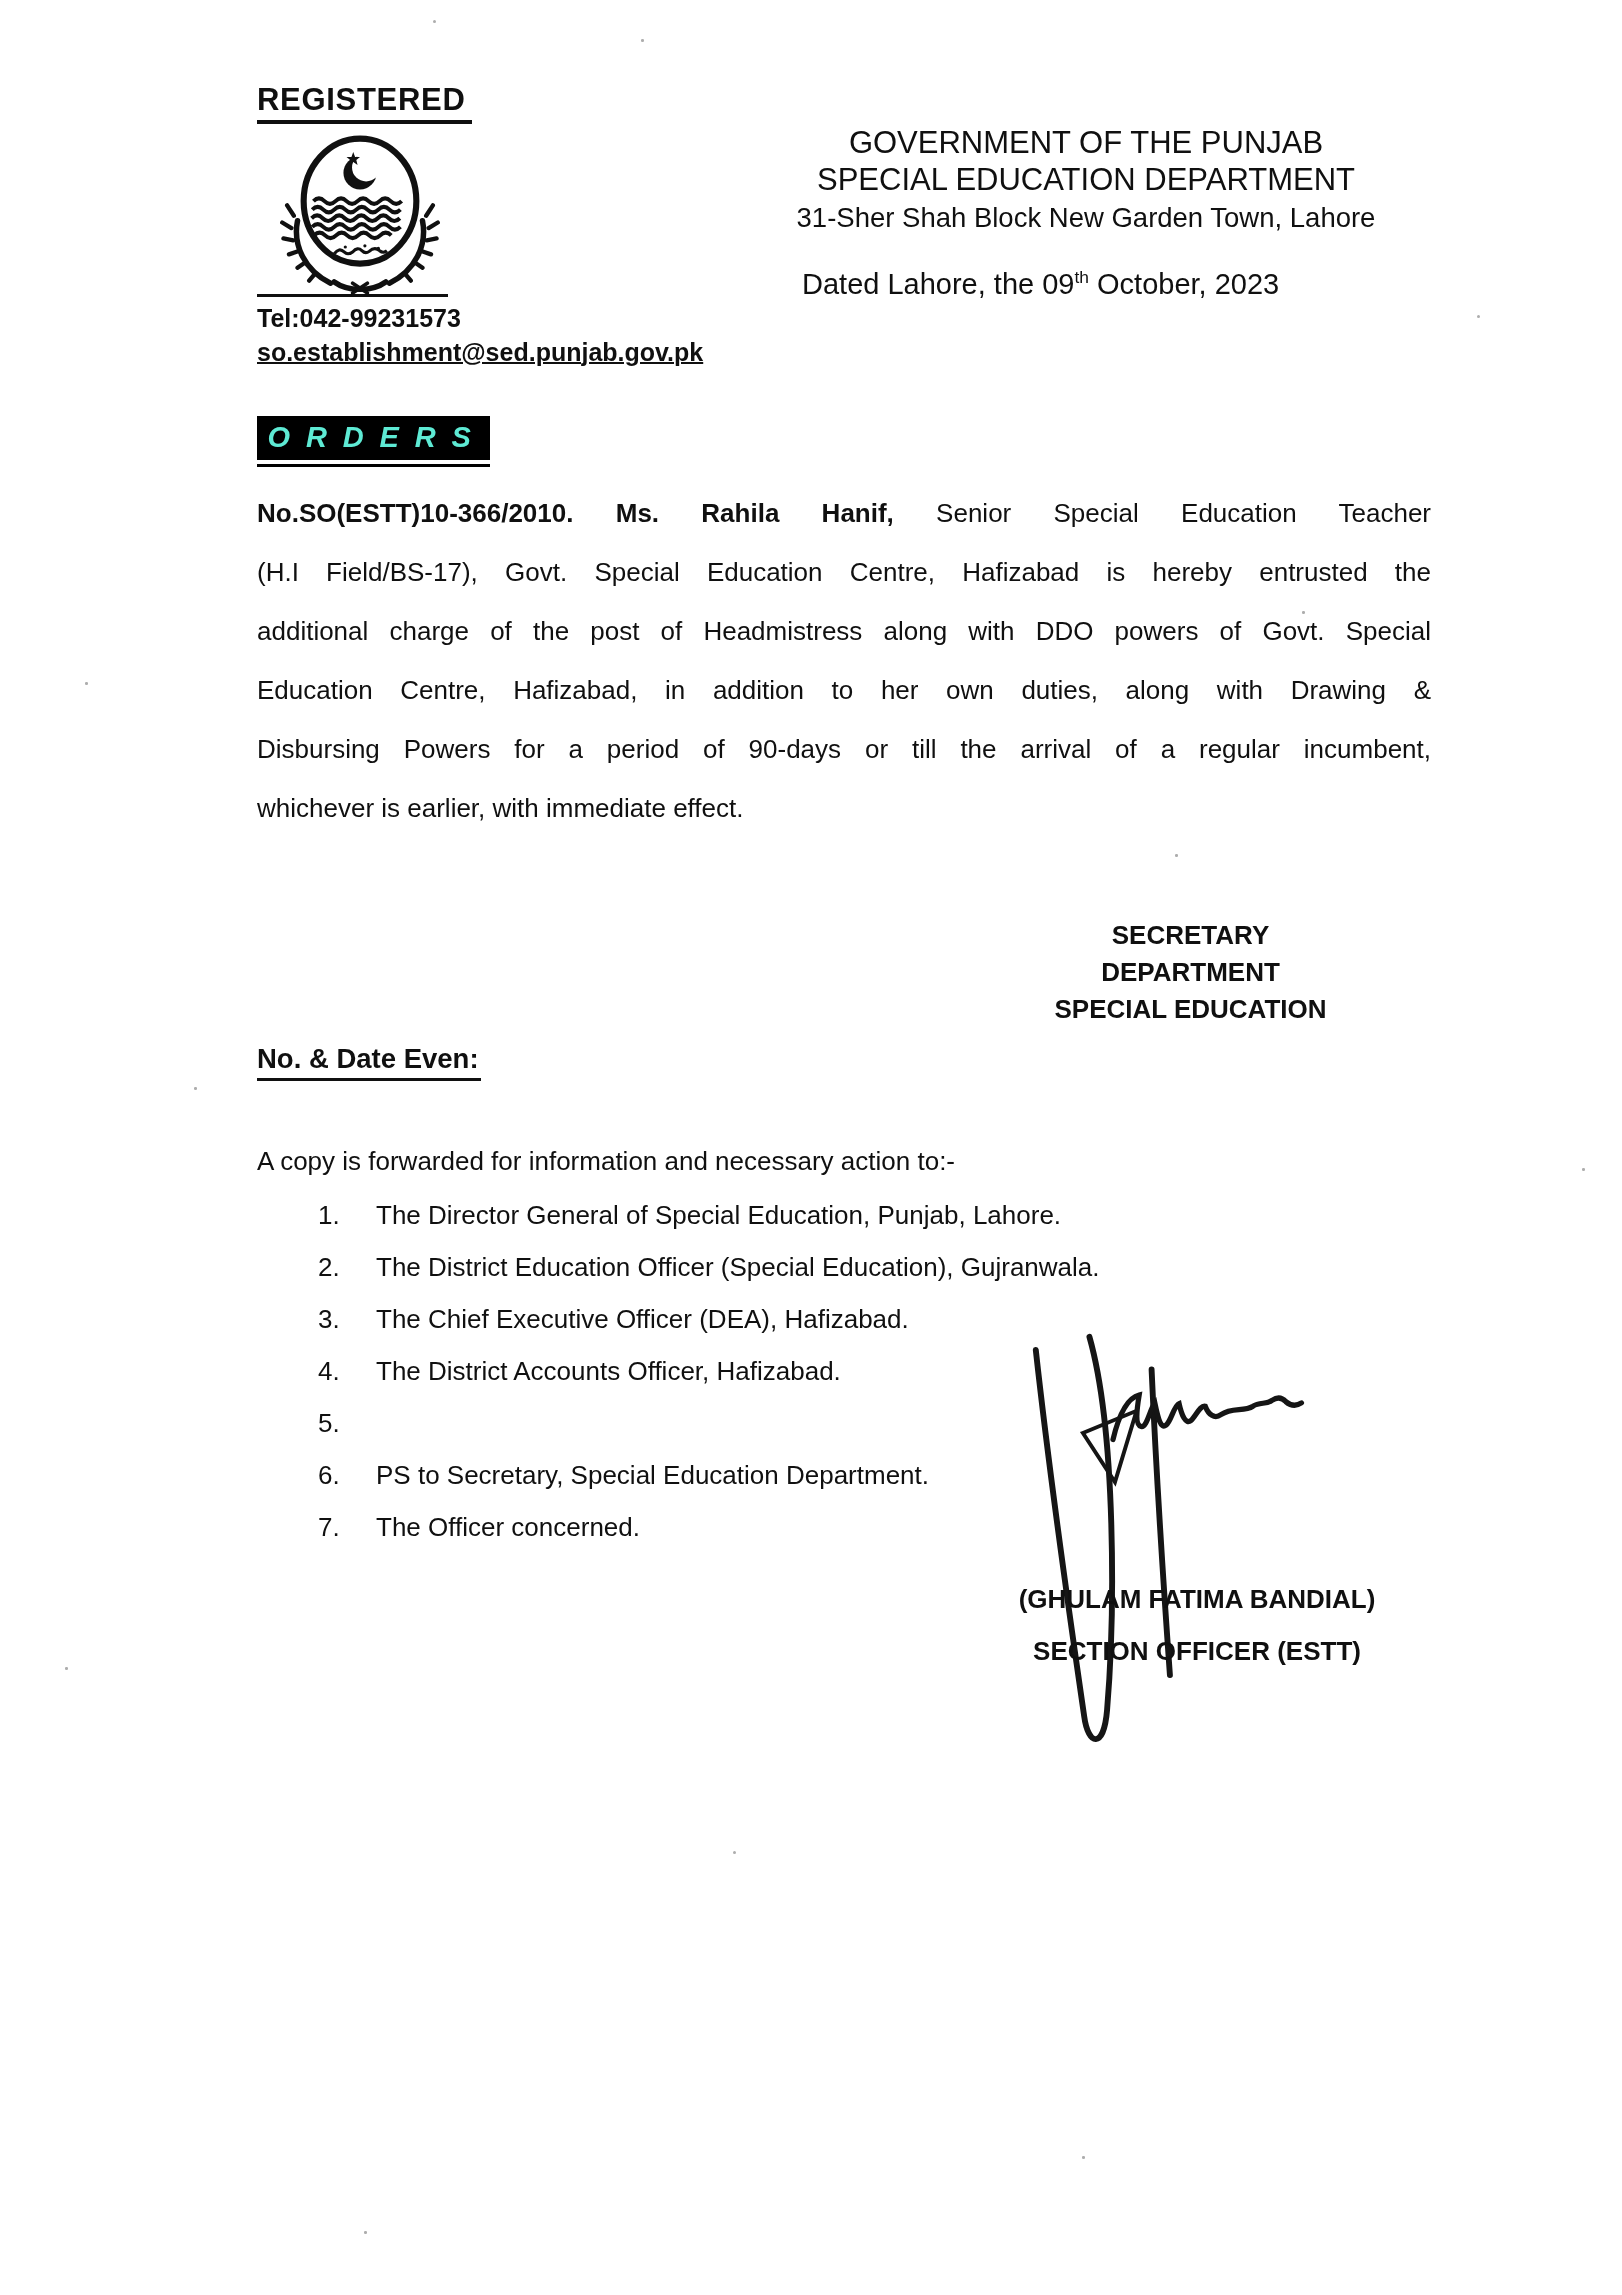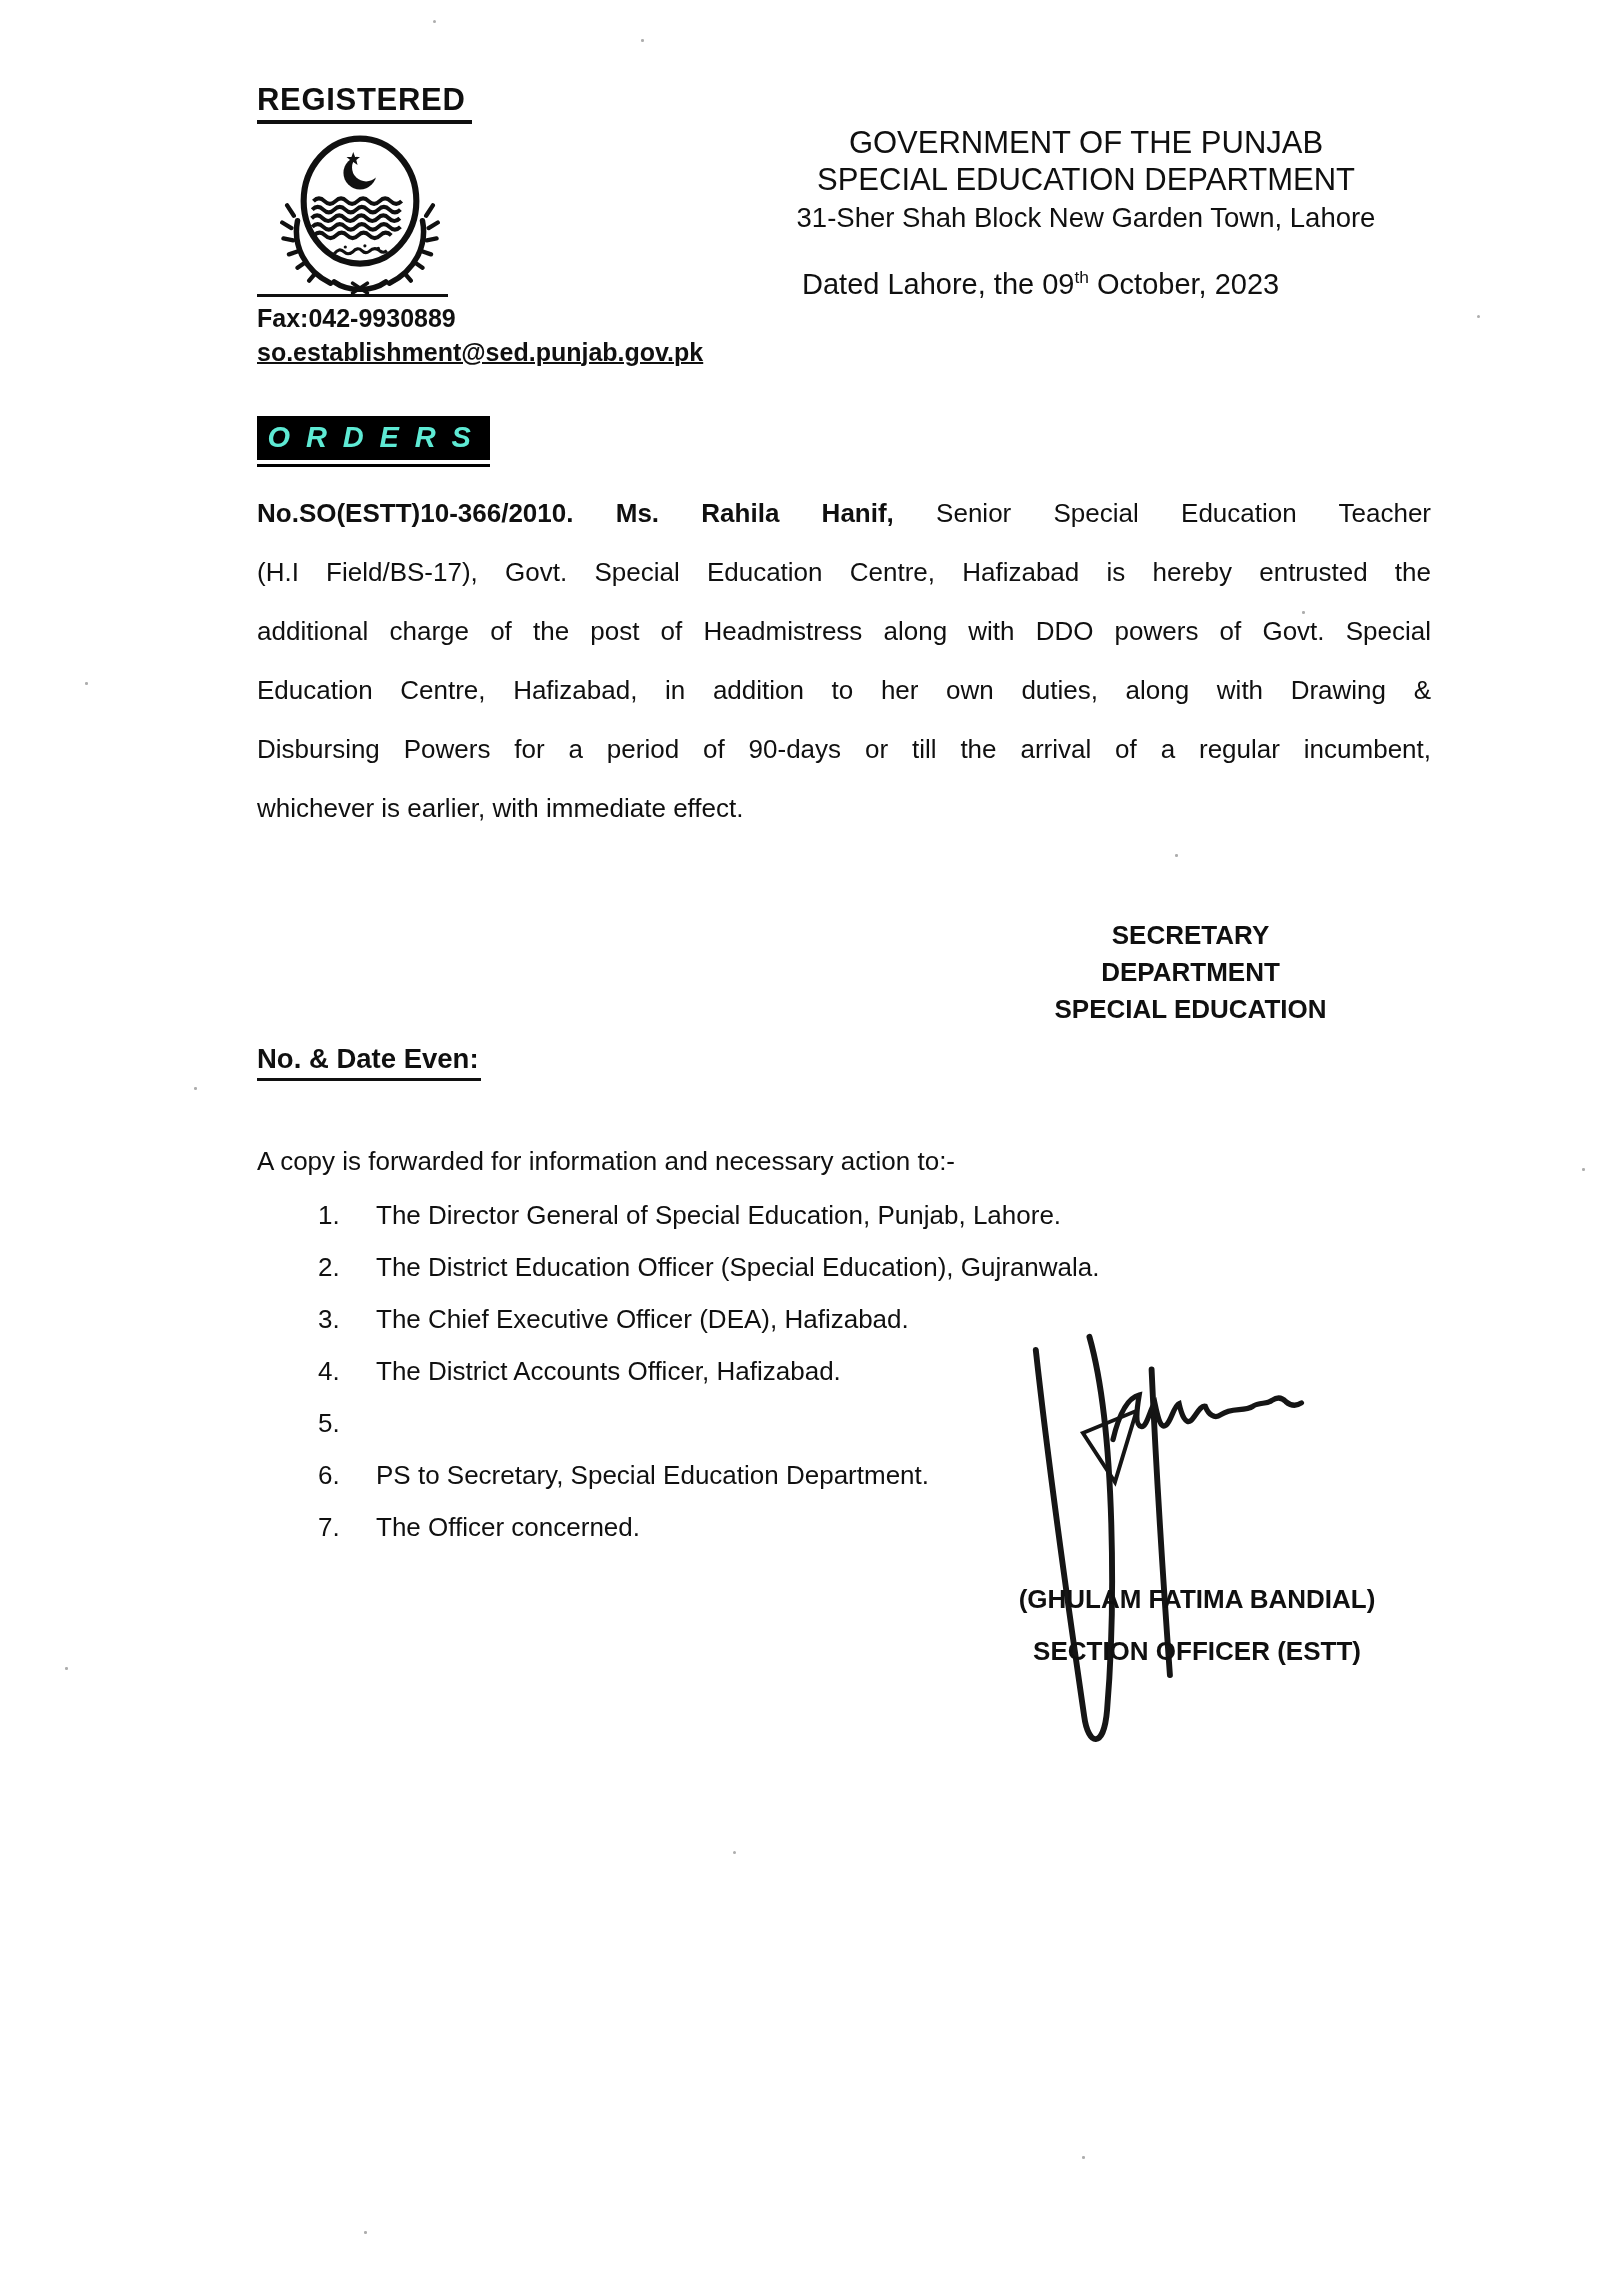--- a/index.html
+++ b/index.html
@@ -103,21 +103,21 @@
       <path d="M124,214 q38,9 76,-1" stroke-width="4"></path>
       <circle cx="136" cy="193" r="2.6" fill="#101010" stroke="none"></circle>
       <circle cx="168" cy="191" r="2.6" fill="#101010" stroke="none"></circle>
       <circle cx="190" cy="195" r="2.6" fill="#101010" stroke="none"></circle>
     </g>
   </svg>
 
   <div class="crest-rule"></div>
 
   <div class="contact">
-    <div>Fax:042-9930889</div>
+    <div>Tel:042-99231573</div>
     <div class="email">so.establishment@sed.punjab.gov.pk</div>
   </div>
 
   <div class="letterhead">
     <div class="lh1">GOVERNMENT OF THE PUNJAB</div>
     <div class="lh1">SPECIAL EDUCATION DEPARTMENT</div>
     <div class="lh2">31-Sher Shah Block New Garden Town, Lahore</div>
   </div>
 
   <div class="dateline">

